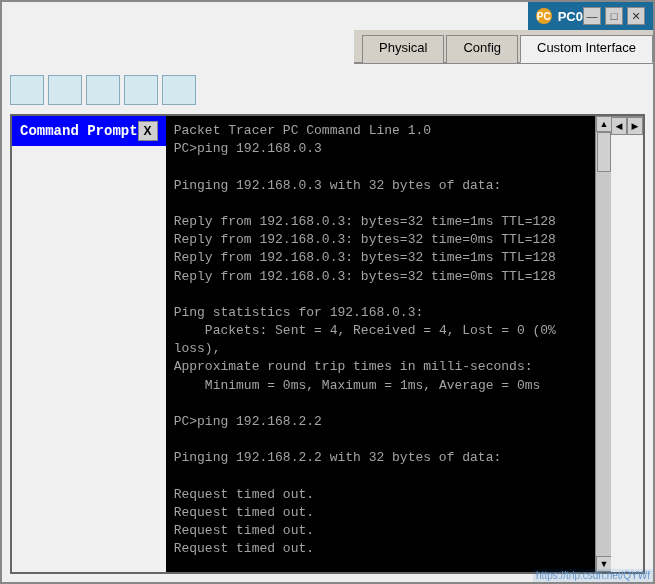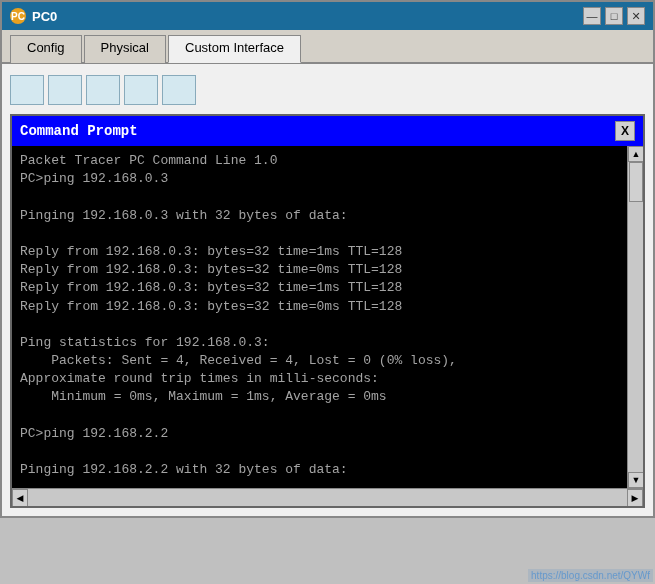--- a/index.html
+++ b/index.html
@@ -6,25 +6,26 @@
     body {
       width: 655px;
       height: 584px;
       background: #c0c0c0;
       font-family: Arial, sans-serif;
       overflow: hidden;
     }
 
     .window {
       width: 655px;
-      height: 518px;
+      height: 584px;
       background: #f0f0f0;
       border: 2px solid #888;
       display: flex;
       flex-direction: column;
+      align-items: flex-end;
     }
 
     .title-bar {
       background: #1a6b9a;
       color: white;
       display: flex;
       align-items: center;
       padding: 4px 8px;
       height: 28px;
       flex-shrink: 0;
@@ -122,21 +123,21 @@
       height: 30px;
       background: #d4e8f0;
       border: 1px solid #8ab;
       cursor: pointer;
     }
 
     
     .cmd-window {
       flex: 1;
       display: flex;
-      flex-direction: column;
+      flex-direction: row;
       border: 2px solid #666;
       overflow: hidden;
     }
 
     .cmd-title-bar {
       background: #0000ff;
       color: white;
       display: flex;
       align-items: center;
       padding: 4px 8px;
@@ -277,22 +278,22 @@
     </div>
     <span class="title-bar-text">PC0</span>
     <div class="title-bar-controls">
       <div class="title-bar-btn">—</div>
       <div class="title-bar-btn">□</div>
       <div class="title-bar-btn">✕</div>
     </div>
   </div>
 
   <div class="tabs">
+    <div class="tab">Physical</div>
     <div class="tab">Config</div>
-    <div class="tab">Physical</div>
     <div class="tab active">Custom Interface</div>
   </div>
 
   <div class="content-area">
 
     <div class="toolbar">
       <div class="toolbar-btn"></div>
       <div class="toolbar-btn"></div>
       <div class="toolbar-btn"></div>
       <div class="toolbar-btn"></div>
@@ -341,13 +342,13 @@
       </div>
       <div class="bottom-area">
         <div class="scroll-h-btn">◀</div>
         <div class="scroll-h-track"></div>
         <div class="scroll-h-btn">▶</div>
       </div>
     </div>
   </div>
 </div>
 
-<div class="watermark">https://blog.csdn.net/QYWf</div>
+<div class="watermark">https://trip.csdn.net/QYWf</div>
 
 </body></html>

